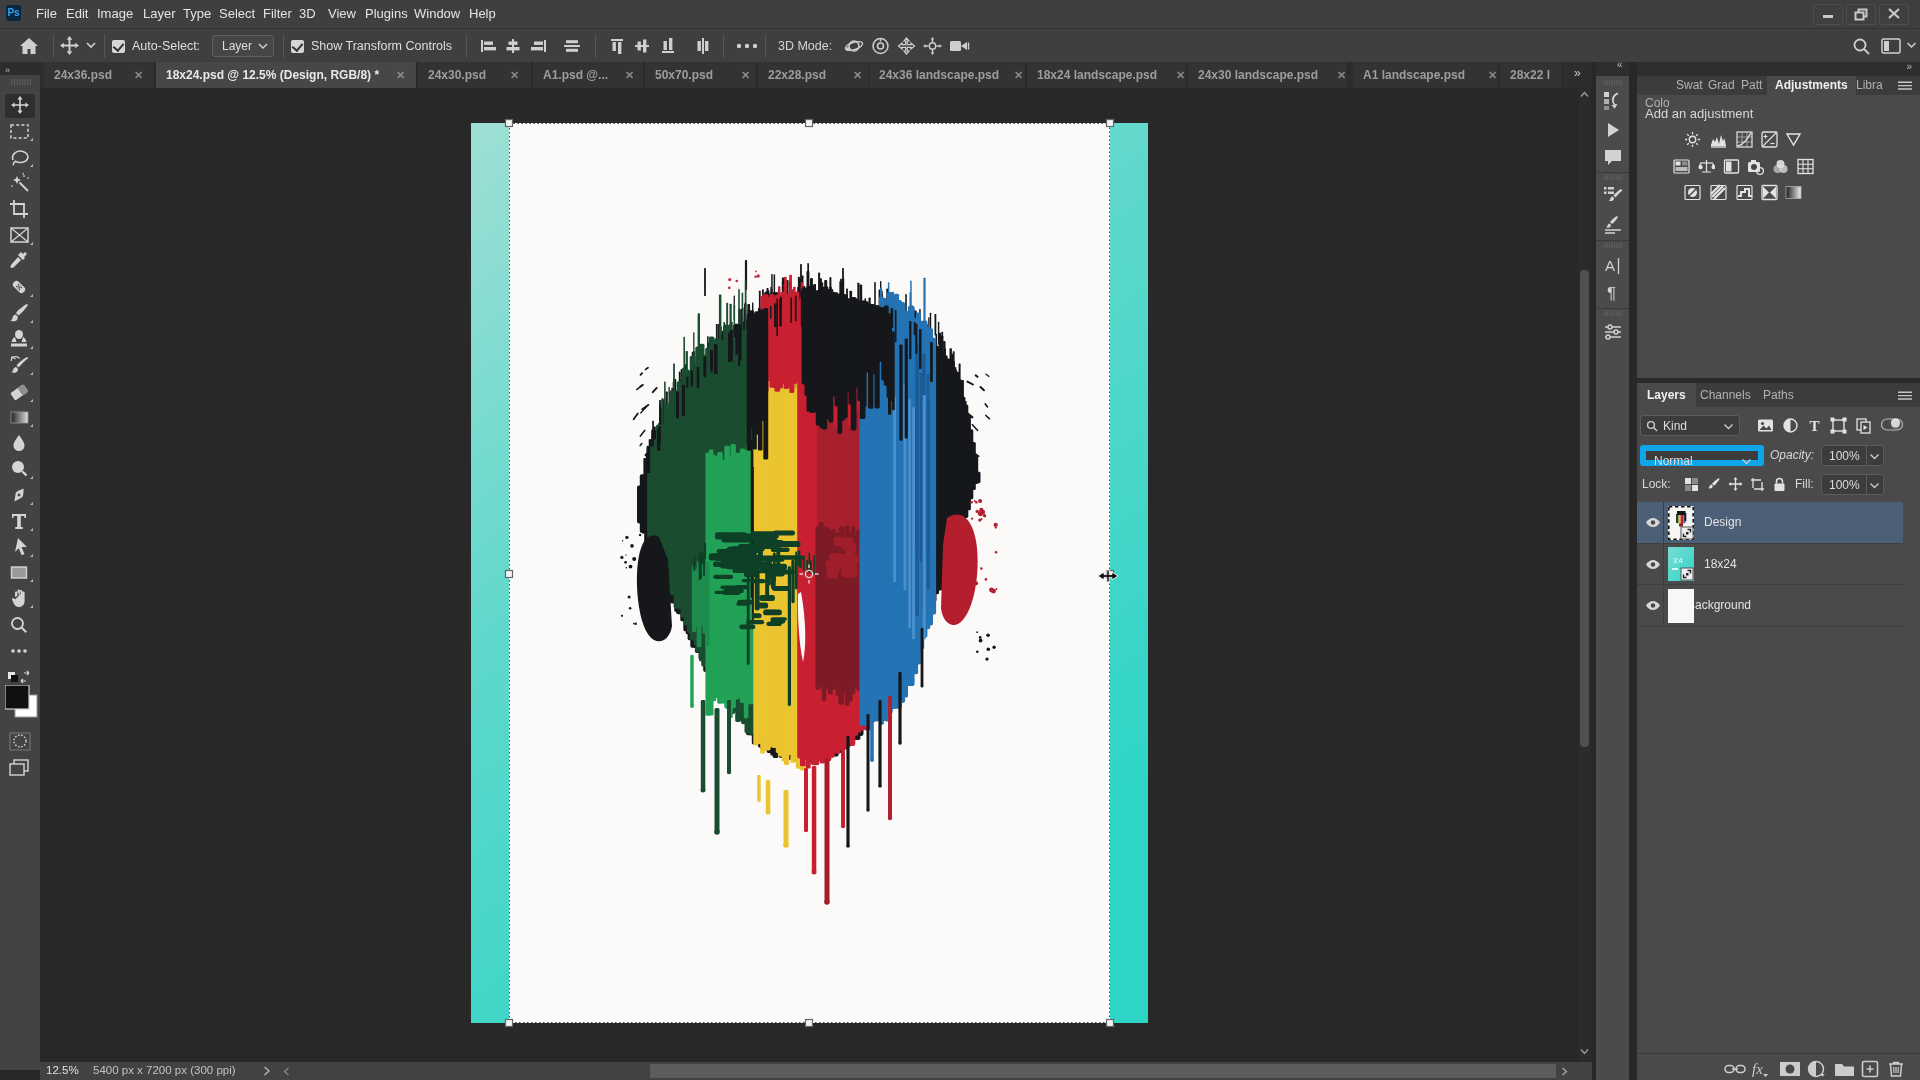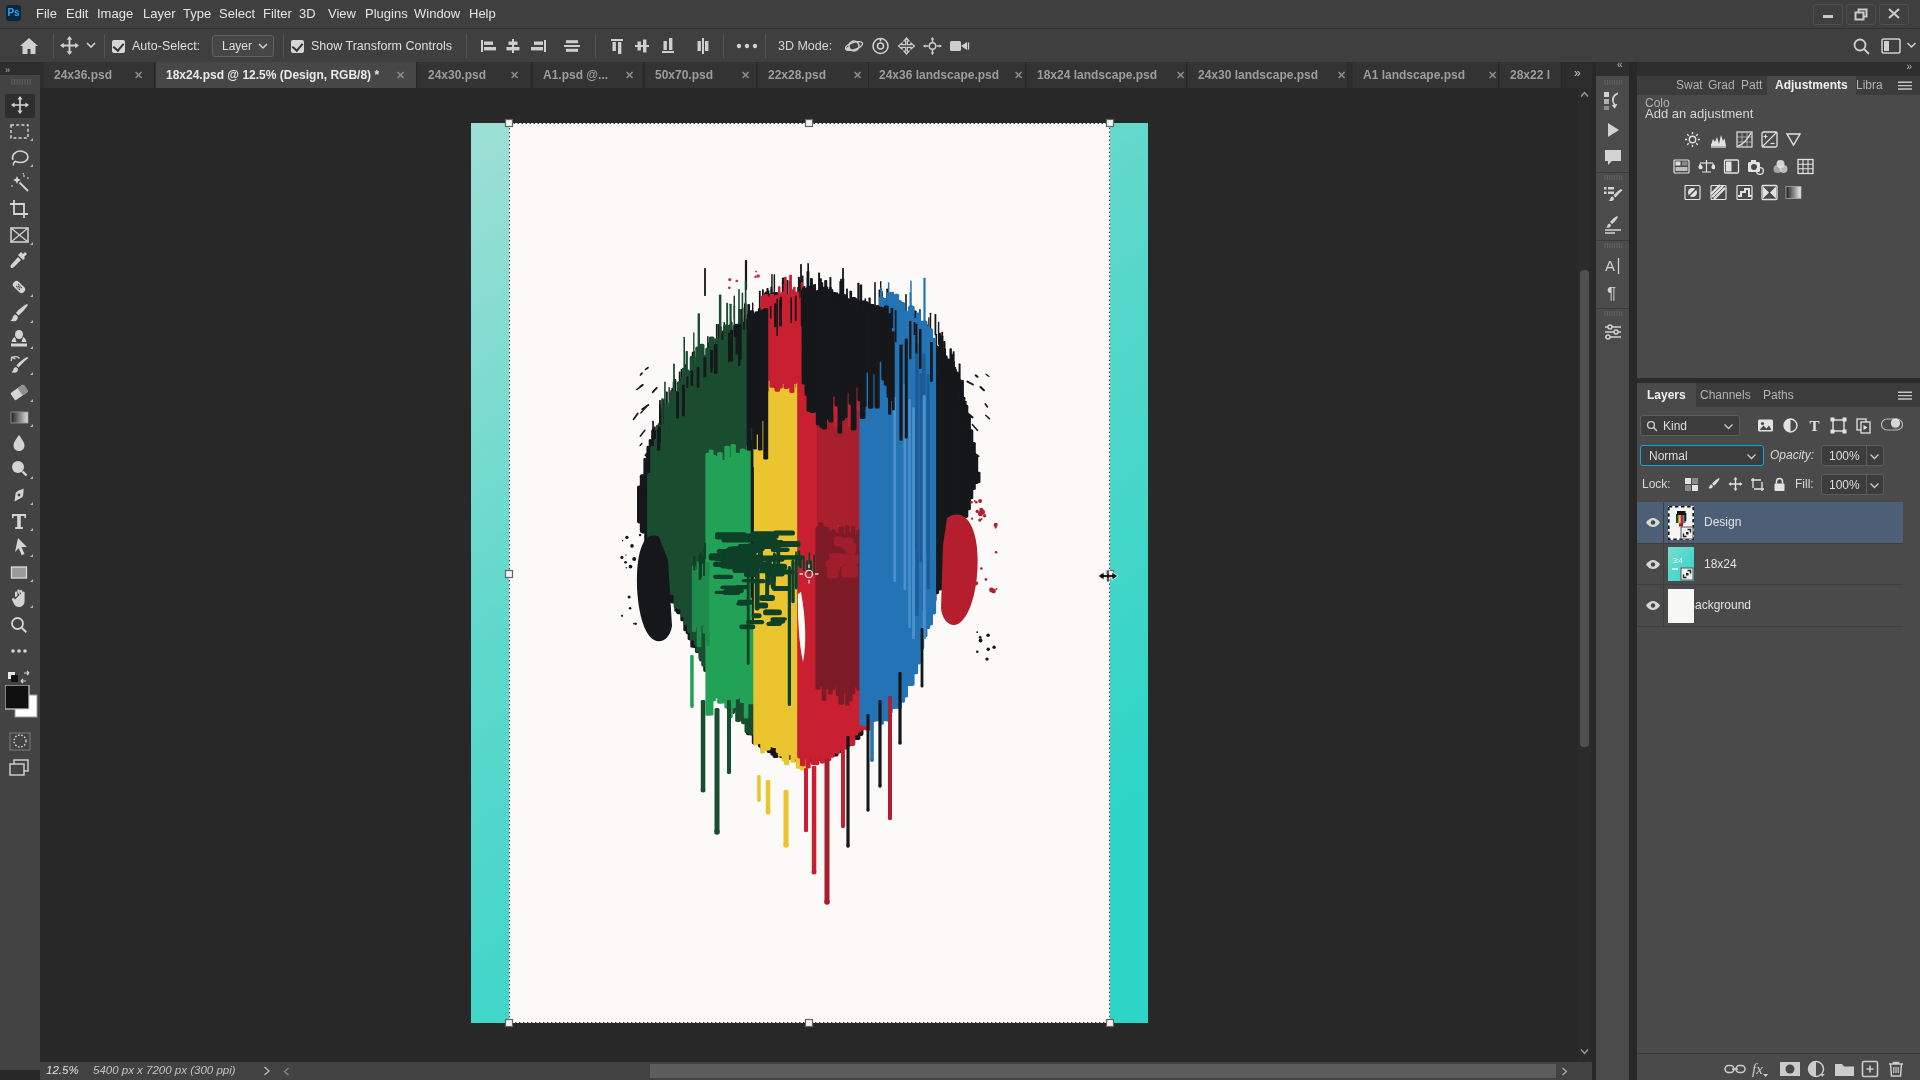--- a/index.html
+++ b/index.html
@@ -35,21 +35,21 @@
   
   #vsb { position:absolute; left:1578px; top:88px; width:13px; height:974px; background:#2b2b2b; }
   #vsb .thumb { position:absolute; left:2px; top:182px; width:9px; height:477px; background:#505050; border-radius:4px; }
   #iconstrip { position:absolute; left:1596px; top:62px; width:33px; height:1018px; background:#4b4b4b; }
   #rpanel { position:absolute; left:1637px; top:62px; width:283px; height:1018px; background:#4a4a4a; }
   .ptabs { position:absolute; height:19px; background:#3c3c3c; width:100%; }
   .ptab { position:absolute; top:0; height:19px; line-height:19px; font-size:12px; color:#b2b2b2; }
   .ptab.active { background:#4a4a4a; color:#efefef; }
 
   
-  #statusbar { position:absolute; left:40px; top:1062px; width:1552px; height:18px; background:#424242;font-style:italic; }
+  #statusbar { position:absolute; left:40px; top:1062px; width:1552px; height:18px; background:#424242; }
 </style>
 </head>
 <body>
 <div id="app">
   <svg class="abs" style="left:455px; top:107px;" width="710" height="933" viewBox="455 107 710 933">
 <defs>
 <linearGradient id="tealg" x1="0" y1="0" x2="0.55" y2="1">
 <stop offset="0" stop-color="#9fdfd5"></stop>
           <stop offset="0.45" stop-color="#5fd8cb"></stop>
           <stop offset="1" stop-color="#2dd5c7"></stop>
@@ -1586,21 +1586,21 @@
 <svg class="abs" style="left:218px;top:355px;" width="17" height="17" viewBox="0 0 17 17">
         <rect x="2" y="2" width="9" height="11" fill="none" stroke="#e3e3e3" stroke-width="1.3"></rect>
         <rect x="6" y="5" width="9" height="11" fill="#474747" stroke="#e3e3e3" stroke-width="1.3"></rect>
         <path d="M8.5 8l4 2.5-4 2.5z" fill="#e3e3e3"></path>
       </svg>
 <svg class="abs" style="left:244px;top:355px;" width="22" height="15">
         <rect x="0.5" y="2" width="21" height="11" rx="5.5" fill="none" stroke="#b5b5b5" stroke-width="1.2"></rect>
         <circle cx="14.5" cy="6" r="4.6" fill="#e8e8e8"></circle>
         <path d="M10 7.5a4.5 4.5 0 109 0 4.5 4.5 0 10-9 0" fill="#b5b5b5" opacity="0.35"></path>
       </svg>
-<div class="abs" style="left:3px;top:383px;width:124px;height:21px;background:#3c3c3c;border:1px solid #0ea5e9;border-radius:3px;text-decoration:underline;">
+<div class="abs" style="left:3px;top:383px;width:124px;height:21px;background:#3c3c3c;border:6px solid #0ea5e9;border-radius:3px;text-decoration:underline;">
 <span class="abs" style="left:8px;top:2px;color:#ddd;font-size:12px;line-height:17px;">Normal</span>
 <svg class="abs" style="right:7px;top:8px;" width="9" height="6">
           <path d="M0.5 0.5l4 4 4-4" stroke="#ccc" stroke-width="1.3" fill="none"></path>
         </svg>
 </div>
 <span class="abs" style="left:133px;top:386px;color:#d8d8d8;font-size:12px;font-style:italic;">Opacity:</span>
 <div class="abs" style="left:184px;top:383px;width:63px;height:21px;background:#3c3c3c;border:1px solid #5c5c5c;border-radius:3px;">
 <span class="abs" style="left:7px;top:2px;color:#ddd;font-size:12px;line-height:17px;">100%</span>
 <div class="abs" style="right:16px;top:0;width:1px;height:19px;background:#5c5c5c;"></div>
 <svg class="abs" style="right:4px;top:8px;" width="9" height="6">

